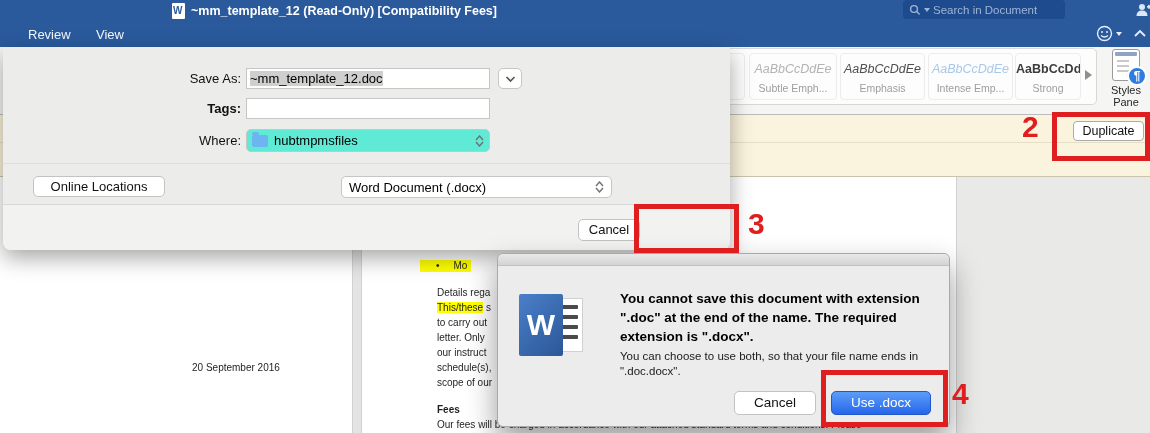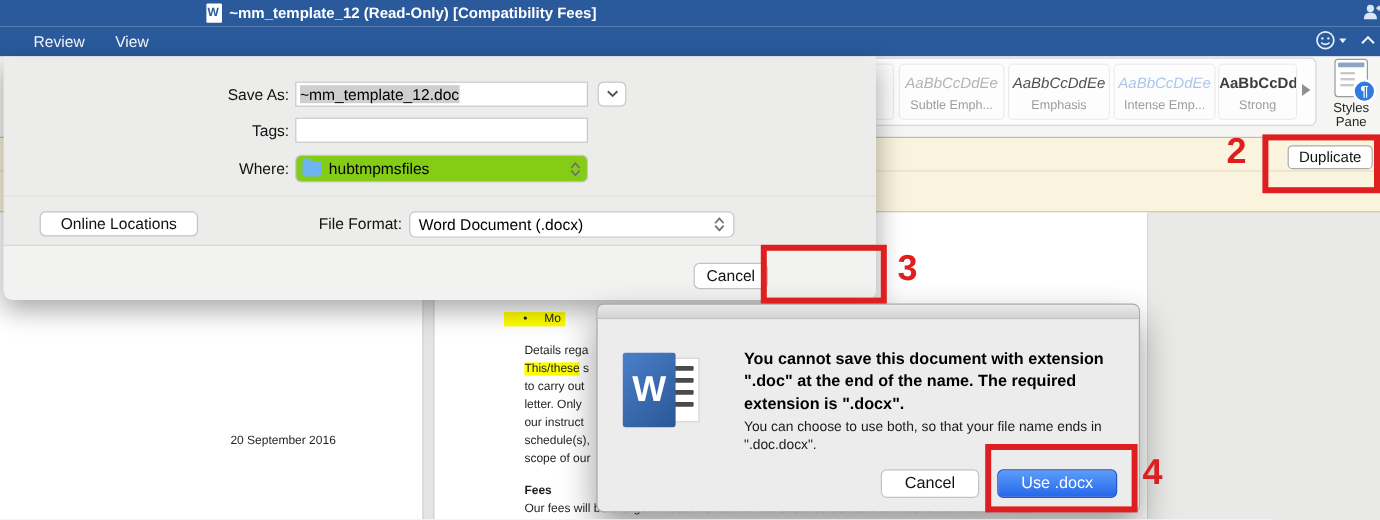--- a/index.html
+++ b/index.html
@@ -65,28 +65,28 @@
   #dl2 { left:437px; top:332px; }
   #dl3 { left:437px; top:347px; }
   #dl4 { left:437px; top:362px; }
   #dl5 { left:437px; top:377px; }
   #doc-fees { left:437px; top:404px; font-weight:bold; }
   #doc-fees-line { left:437px; top:419px; width:513px; overflow:hidden; z-index:6; }
   
   #sheet { position:absolute; left:3px; top:47px; width:727px; height:203px; background:#ececea; border-radius:0 0 8px 8px; box-shadow:0 8px 22px rgba(0,0,0,0.35); z-index:30; }
   .sheet-label { position:absolute; font-size:13px; color:#111; text-align:right; width:178px; }
   #lbl-saveas { left:60px; top:24px; }
-  #lbl-tags   { left:60px; top:54px; }
+  #lbl-tags   { left:60px; top:54px;font-weight:bold; }
   #lbl-where  { left:60px; top:86px; }
   .sheet-input { position:absolute; left:243px; width:244px; height:21px; background:#fff; border:1px solid #c6c6c6; font-size:13px; padding:0 3px; line-height:19px; }
   #input-filename { top:21px; }
   #input-filename .sel { background:#cfcfcf; }
   #input-tags { top:51px; }
   #expand-btn { position:absolute; left:495px; top:21px; width:24px; height:21px; background:#fff; border:1px solid #c6c6c6; border-radius:5px; text-align:center; }
-  #where-select { position:absolute; left:243px; top:82px; width:244px; height:23px; background:#84cc16; border:1px solid #c6c6c6; border-radius:5px; display:flex; align-items:center; padding:0 5px; gap:6px; font-size:13px; }
+  #where-select { position:absolute; left:243px; top:82px; width:244px; height:23px; background:#5eead4; border:1px solid #c6c6c6; border-radius:5px; display:flex; align-items:center; padding:0 5px; gap:6px; font-size:13px; }
   .folder { width:16px; height:12px; background:#6cb5f0; border-radius:2px; position:relative; }
   .folder:before { content:""; position:absolute; left:0; top:-3px; width:7px; height:3px; background:#6cb5f0; border-radius:2px 2px 0 0; }
   .stepper { margin-left:auto; display:flex; flex-direction:column; align-items:center; line-height:5px; }
   .stepper svg { display:block; }
   #sheet-div1 { position:absolute; left:0; top:116px; width:100%; height:1px; background:#dedede; }
   #online-btn { position:absolute; left:30px; top:129px; width:132px; height:21px; background:#fff; border:1px solid #c3c3c3; border-radius:5px; font-size:13px; text-align:center; line-height:19px; color:#111; }
   #lbl-format { left:154px; top:132px; }
   #format-select { position:absolute; left:338px; top:129px; width:271px; height:22px; background:#fff; border:1px solid #c6c6c6; border-radius:5px; display:flex; align-items:center; padding:0 7px; font-size:13px; }
   #sheet-div2 { position:absolute; left:0; top:157px; width:100%; height:1px; background:#d8d8d8; }
   #sheet-bottom { position:absolute; left:0; top:158px; width:100%; height:45px; background:#f2f2f0; border-radius:0 0 8px 8px; }
@@ -121,20 +121,28 @@
 
 <div id="screen">
 
   <div id="titlebar">
     <div class="titlewrap">
       <div class="doc-ico">
           <span>W</span>
         </div>
       <div class="title-text">~mm_template_12 (Read-Only) [Compatibility Fees]</div>
     </div>
+    <div id="searchbox">
+      <svg width="12" height="12" viewBox="0 0 12 12">
+          <circle cx="5" cy="5" r="3.4" fill="none" stroke="#9fb4d4" stroke-width="1.4"></circle>
+          <line x1="7.6" y1="7.6" x2="10.6" y2="10.6" stroke="#9fb4d4" stroke-width="1.4"></line>
+        </svg>
+      <span class="caret-down"></span>
+      <span class="ph">Search in Document</span>
+    </div>
     <svg id="share-icon" width="16" height="16" viewBox="0 0 16 16">
         <circle cx="7" cy="5" r="3" fill="#dce6f5"></circle>
         <path d="M1.5 14 Q1.5 8.5 7 8.5 Q12.5 8.5 12.5 14 Z" fill="#dce6f5"></path>
         <rect x="12" y="4" width="4" height="1.6" fill="#dce6f5"></rect>
         <rect x="13.2" y="2.8" width="1.6" height="4" fill="#dce6f5"></rect>
       </svg>
   </div>
 
   <div id="tabbar">
     <div class="tab" id="tab-review">Review</div>
@@ -229,21 +237,20 @@
         <svg width="9" height="6" viewBox="0 0 9 6">
             <path d="M1 5 L4.5 1 L8 5" fill="none" stroke="#707070" stroke-width="1.4"></path>
           </svg>
         <svg width="9" height="6" viewBox="0 0 9 6">
             <path d="M1 1 L4.5 5 L8 1" fill="none" stroke="#707070" stroke-width="1.4"></path>
           </svg>
       </span>
     </div>
     <div id="sheet-div1"></div>
     <div id="online-btn">Online Locations</div>
-    <div class="sheet-label" id="lbl-format">File Format:</div>
     <div id="format-select">
       <span>Word Document (.docx)</span>
       <span class="stepper">
         <svg width="9" height="6" viewBox="0 0 9 6">
             <path d="M1 5 L4.5 1 L8 5" fill="none" stroke="#707070" stroke-width="1.4"></path>
           </svg>
         <svg width="9" height="6" viewBox="0 0 9 6">
             <path d="M1 1 L4.5 5 L8 1" fill="none" stroke="#707070" stroke-width="1.4"></path>
           </svg>
       </span>

